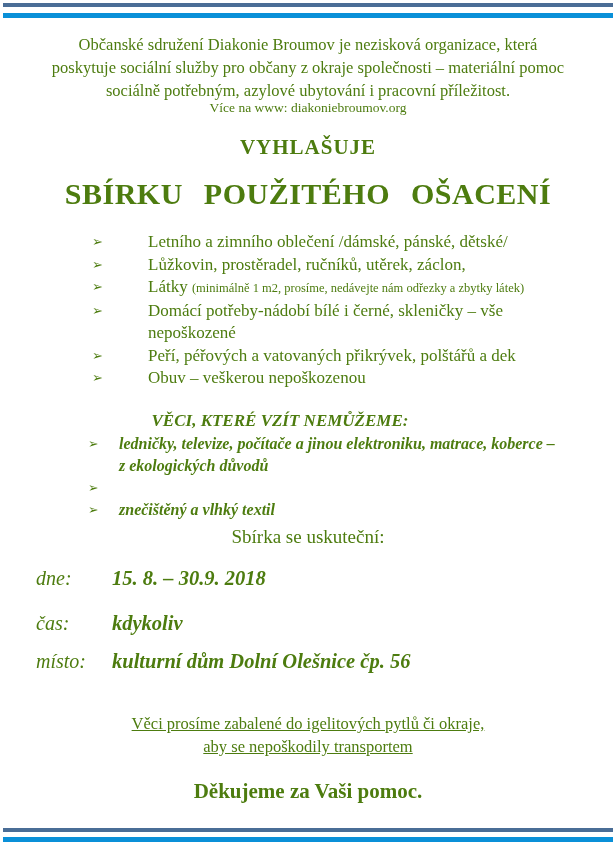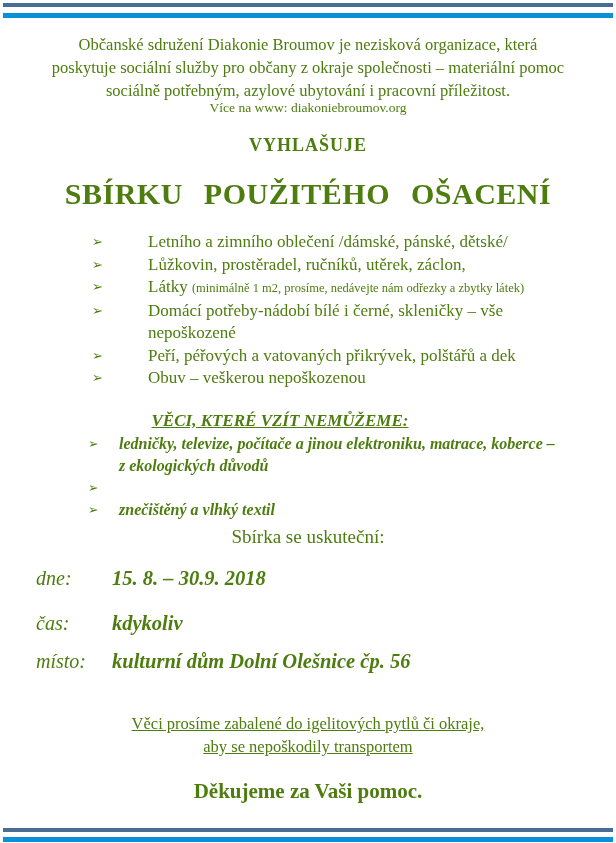--- a/index.html
+++ b/index.html
@@ -22,21 +22,21 @@
     position: absolute; top: 33px; left: 8px; right: 8px;
     text-align: center; font-size: 16.5px; line-height: 23px;
     white-space: pre-line;
   }
   .more-info {
     position: absolute; top: 100px; left: 8px; right: 8px;
     text-align: center; font-size: 13.5px;
   }
   .announces {
     position: absolute; top: 135px; left: 0; right: 0;
-    text-align: center; font-size: 18px; font-weight: bold; letter-spacing: 1px;
+    text-align: center; font-size: 21px; font-weight: bold; letter-spacing: 1px;
   }
   .main-title {
     position: absolute; top: 177px; left: 0; right: 0;
     text-align: center; font-size: 30px; font-weight: bold;
     letter-spacing: 0.5px; word-spacing: 13px;
   }
 
   .accept-list {
     position: absolute; top: 231px; left: 92px; right: 16px;
     font-size: 17px; line-height: 22.5px;
@@ -45,21 +45,20 @@
   .accept-list .marker {
     flex: 0 0 56px; font-family: "DejaVu Sans", sans-serif;
     font-size: 13px; line-height: 22.5px;
   }
   .accept-list .txt { white-space: pre-line; }
   .small-paren { font-size: 12.5px; }
 
   .reject-heading {
     position: absolute; top: 411px; left: 24px; width: 512px;
     text-align: center; font-size: 17px; font-weight: bold; font-style: italic;
-    text-decoration: underline;
   }
   .reject-list {
     position: absolute; top: 433px; left: 88px; right: 14px;
     font-size: 16px; line-height: 22px; font-weight: bold; font-style: italic;
   }
   .reject-list .li { display: flex; align-items: flex-start; }
   .reject-list .marker {
     flex: 0 0 31px; font-family: "DejaVu Sans", sans-serif;
     font-size: 12.5px; line-height: 22px; font-style: normal; font-weight: normal;
   }

